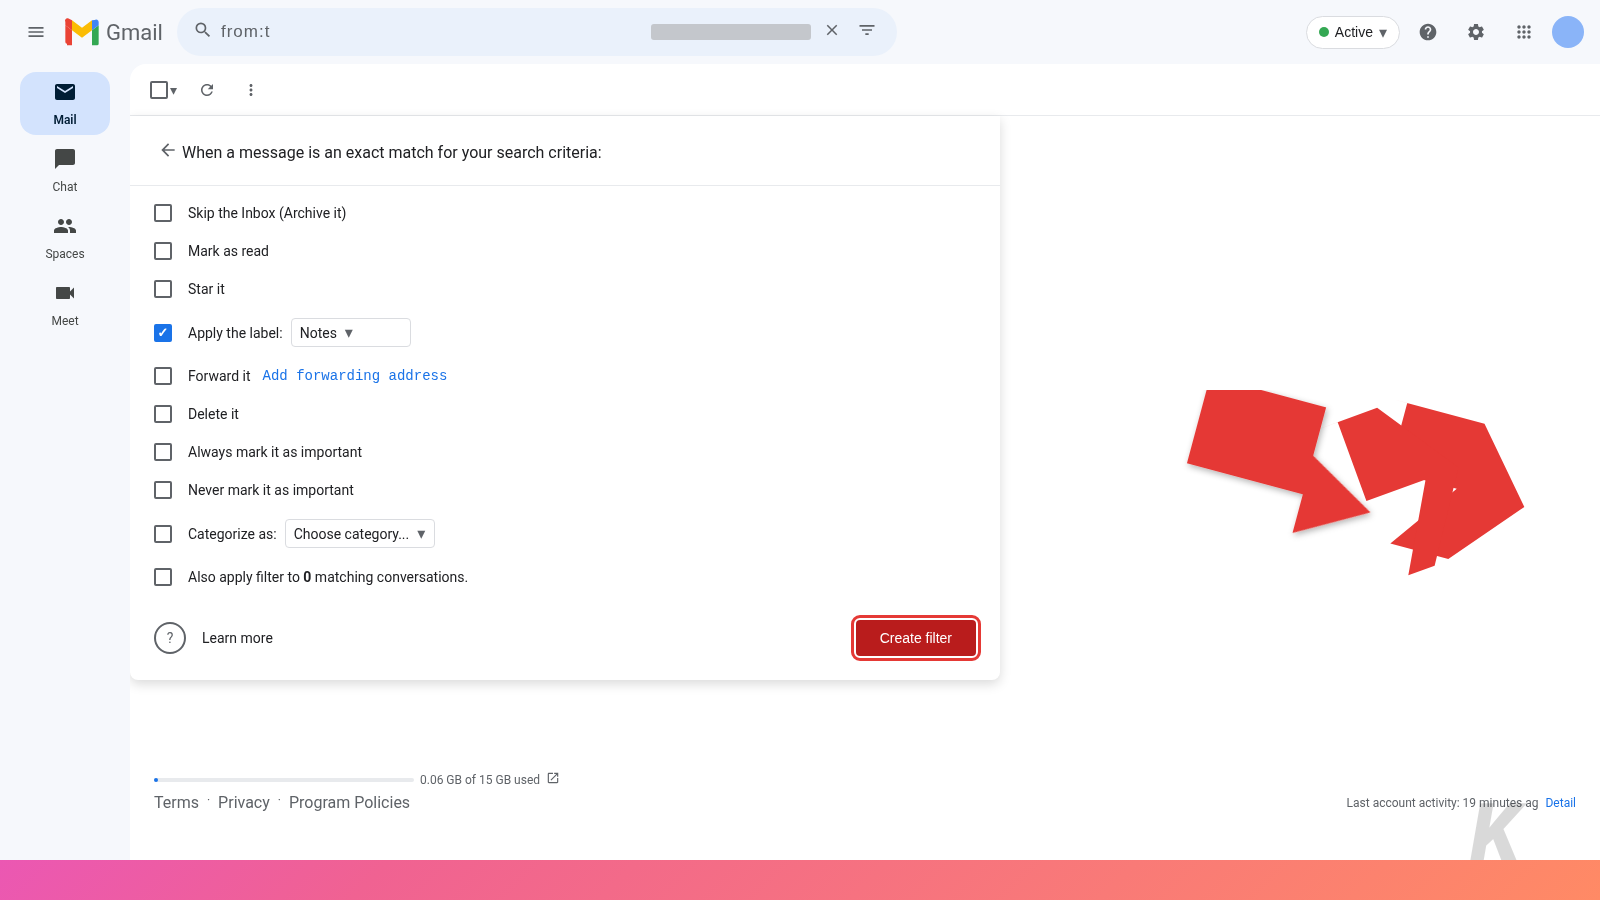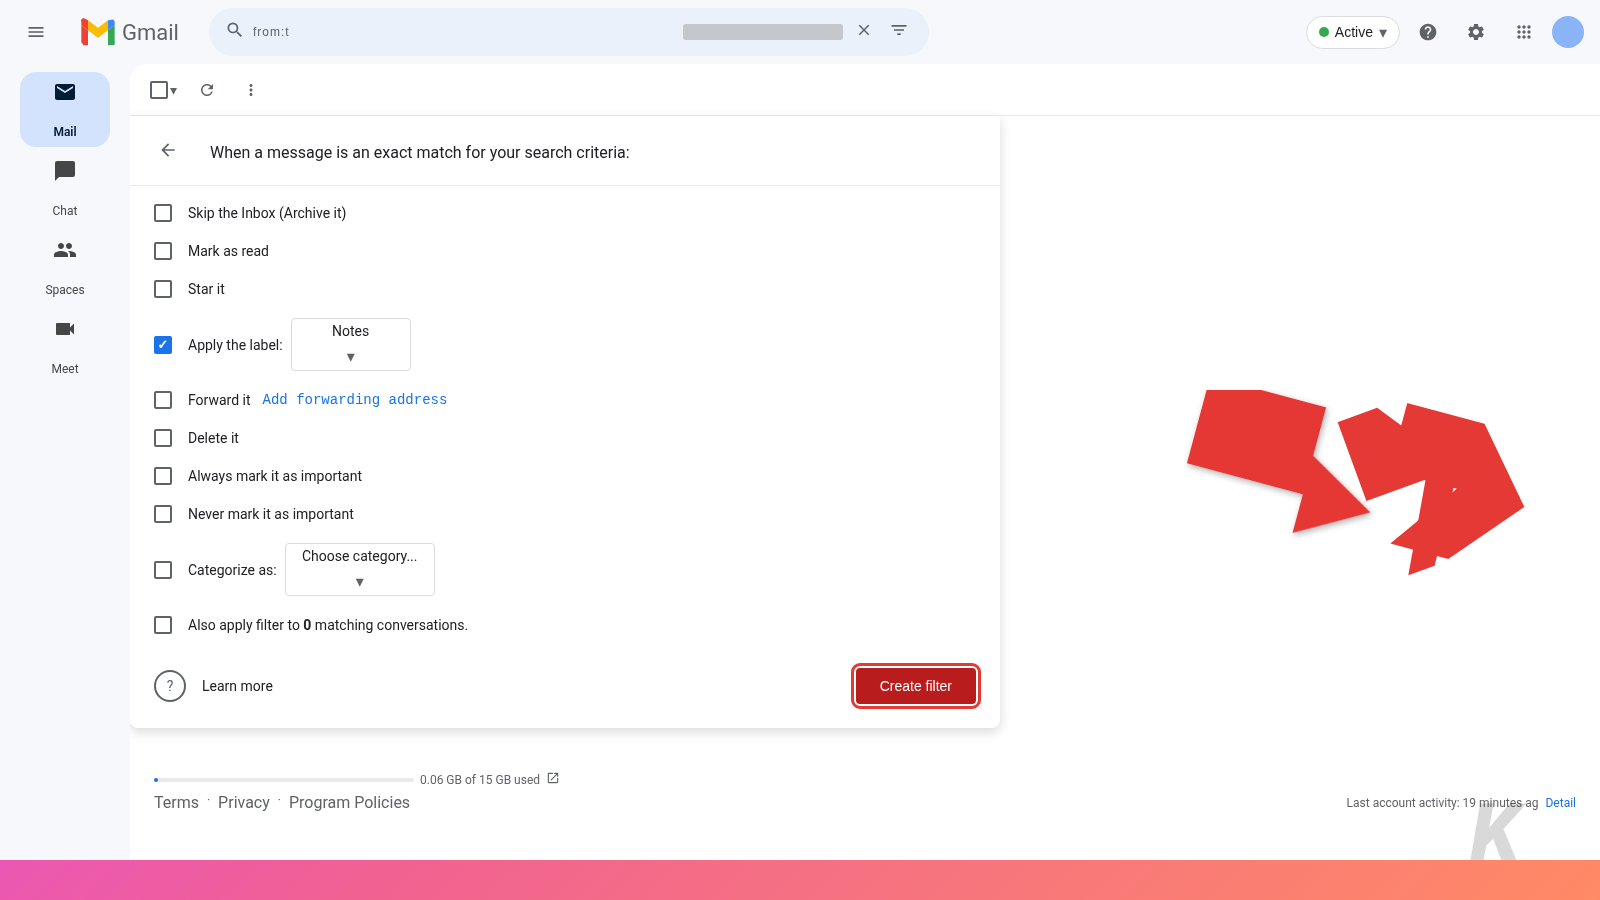--- a/index.html
+++ b/index.html
@@ -20,21 +20,21 @@
       height: 860px;
     }
 
     
     .topbar {
       display: flex;
       align-items: center;
       padding: 8px 16px;
       background: #f6f8fc;
       height: 64px;
-      gap: 22px;
+      gap: 6px;
     }
 
     .hamburger-btn {
       width: 40px; height: 40px;
       border: none; background: none;
       cursor: pointer;
       border-radius: 50%;
       display: flex; align-items: center; justify-content: center;
       font-size: 20px; color: #444;
     }
@@ -126,21 +126,21 @@
       gap: 4px;
     }
 
     .sidebar-item {
       display: flex; flex-direction: column;
       align-items: center;
       padding: 8px 16px;
       border-radius: 16px;
       cursor: pointer;
       width: 90px;
-      gap: 16px;
+      gap: 4px;
     }
     .sidebar-item.active {
       background: #d3e3fd;
     }
 
     .sidebar-icon {
       font-size: 22px;
       color: #444746;
     }
     .sidebar-item.active .sidebar-icon { color: #001d35; }
@@ -197,21 +197,21 @@
       background: white;
       border-radius: 0 0 8px 8px;
       box-shadow: 0 4px 12px rgba(0,0,0,0.15);
       z-index: 200;
       padding: 0 0 24px 0;
     }
 
     .dialog-header {
       display: flex; align-items: center;
       padding: 20px 24px 16px;
-      gap: 28px;
+      gap: 0;
       border-bottom: 1px solid #e8eaed;
     }
 
     .back-btn {
       border: none; background: none; cursor: pointer;
       font-size: 20px; color: #5f6368;
       padding: 4px;
     }
 
     .dialog-title {
@@ -256,21 +256,20 @@
     .label-dropdown {
       display: flex; align-items: center;
       border: 1px solid #dadce0;
       border-radius: 4px;
       padding: 4px 8px;
       gap: 8px;
       font-size: 14px; color: #202124;
       cursor: pointer;
       background: white;
       min-width: 120px;
-      flex-direction: column;
     }
     .dropdown-arrow { color: #5f6368; font-size: 16px; }
 
     .add-forwarding-link {
       color: #1a73e8;
       font-size: 14px;
       text-decoration: none;
       cursor: pointer;
       margin-left: 4px;
       font-family: Liberation Mono, monospace;
@@ -408,21 +407,21 @@
       </svg>
       <span class="gmail-logo-text">Gmail</span>
     </div>
 
     <div class="search-bar">
       <span class="search-icon">
         <svg width="20" height="20" viewBox="0 0 24 24" fill="#5f6368">
           <path d="M15.5 14h-.79l-.28-.27A6.47 6.47 0 0 0 16 9.5 6.5 6.5 0 1 0 9.5 16c1.61 0 3.09-.59 4.23-1.57l.27.28v.79l5 4.99L20.49 19l-4.99-5zm-6 0C7.01 14 5 11.99 5 9.5S7.01 5 9.5 5 14 7.01 14 9.5 11.99 14 9.5 14z"></path>
         </svg>
       </span>
-      <input class="search-input" type="text" value="from:t" style="font-size: 12px; color: rgb(95, 99, 104); letter-spacing: 1px;">
+      <input class="search-input" type="text" value="from:t" style="font-size: 17px; color: rgb(95, 99, 104); letter-spacing: 1px;">
 
       <span style="display:inline-block;width:160px;height:16px;background:#9e9e9e;border-radius:3px;opacity:0.5;margin-left:-4px;"></span>
       <button class="search-clear-btn">
         <svg width="18" height="18" viewBox="0 0 24 24" fill="#5f6368">
           <path d="M19 6.41L17.59 5 12 10.59 6.41 5 5 6.41 10.59 12 5 17.59 6.41 19 12 13.41 17.59 19 19 17.59 13.41 12z"></path>
         </svg>
       </button>
       <button class="search-filter-btn">
         <svg width="20" height="20" viewBox="0 0 24 24" fill="#5f6368">
           <path d="M10 18h4v-2h-4v2zM3 6v2h18V6H3zm3 7h12v-2H6v2z"></path>

